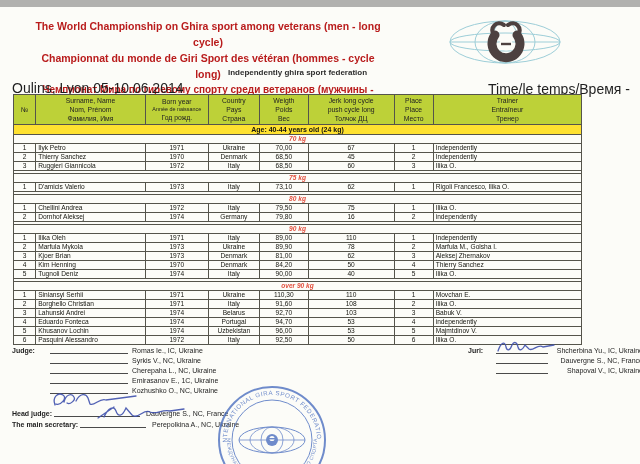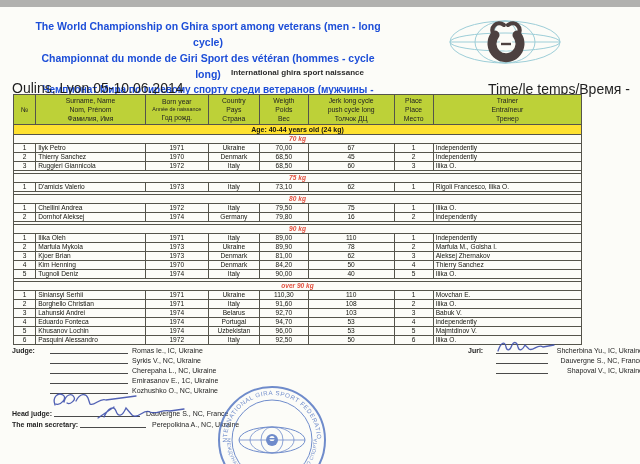--- a/index.html
+++ b/index.html
@@ -5,21 +5,21 @@
   * { margin:0; padding:0; box-sizing:border-box; }
   html,body { width:640px; height:464px; }
   body {
     position:relative; overflow:hidden;
     background:#b1b1af;
     font-family:"Liberation Sans", sans-serif;
     color:#1e1e1e;
   }
   .paper { position:absolute; left:0; top:7px; width:640px; height:457px; background:#fcfcf8; overflow:hidden; }
 
-  .title-block { position:absolute; top:11px; left:28px; width:360px; text-align:center; font-weight:bold; color:#1d4ed8; }
+  .title-block { position:absolute; top:11px; left:28px; width:360px; text-align:center; font-weight:bold; color:#b91c1c; }
   .title-en, .title-fr { font-size:10.5px; line-height:16px; }
   .title-ru { font-size:10px; line-height:16px; }
   .federation { position:absolute; top:61px; left:13px; width:569px; text-align:center; font-weight:bold; font-size:8px; color:#2d2d2d; }
 
   .logo { position:absolute; top:7px; left:447px; width:120px; height:54px; }
 
   .meta { position:absolute; top:73px; left:12px; width:624px; font-size:14px; color:#1f1f1f; }
   .meta .time { position:absolute; left:476px; top:1px; }
 
   table.results { position:absolute; top:87px; left:13px; width:569px; border-collapse:collapse; table-layout:fixed; border:1.5px solid #3c3b33; }
@@ -56,21 +56,21 @@
 </head>
 <body>
 
 <div class="paper">
 
   <div class="title-block">
     <div class="title-en">The World Championship on Ghira sport among veterans (men - long cycle)</div>
     <div class="title-fr">Championnat du monde de Giri Sport des vétéran (hommes - cycle long)</div>
     <div class="title-ru">Чемпионат Мира по гиревому спорту среди ветеранов (мужчины - длинный цикл)</div>
   </div>
-  <div class="federation">International ghira sport naissance</div>
+  <div class="federation">Independently ghira sport federation</div>
 
   <div class="logo">
     <svg width="120" height="54" viewBox="0 0 120 54">
       <g stroke="#9dced8" fill="none" stroke-width="1">
         <ellipse cx="58" cy="28" rx="55" ry="21"></ellipse>
         <ellipse cx="58" cy="28" rx="55" ry="9"></ellipse>
         <ellipse cx="58" cy="28" rx="30" ry="21"></ellipse>
         <ellipse cx="58" cy="28" rx="13" ry="21"></ellipse>
         <line x1="3" y1="28" x2="113" y2="28"></line>
       </g>

